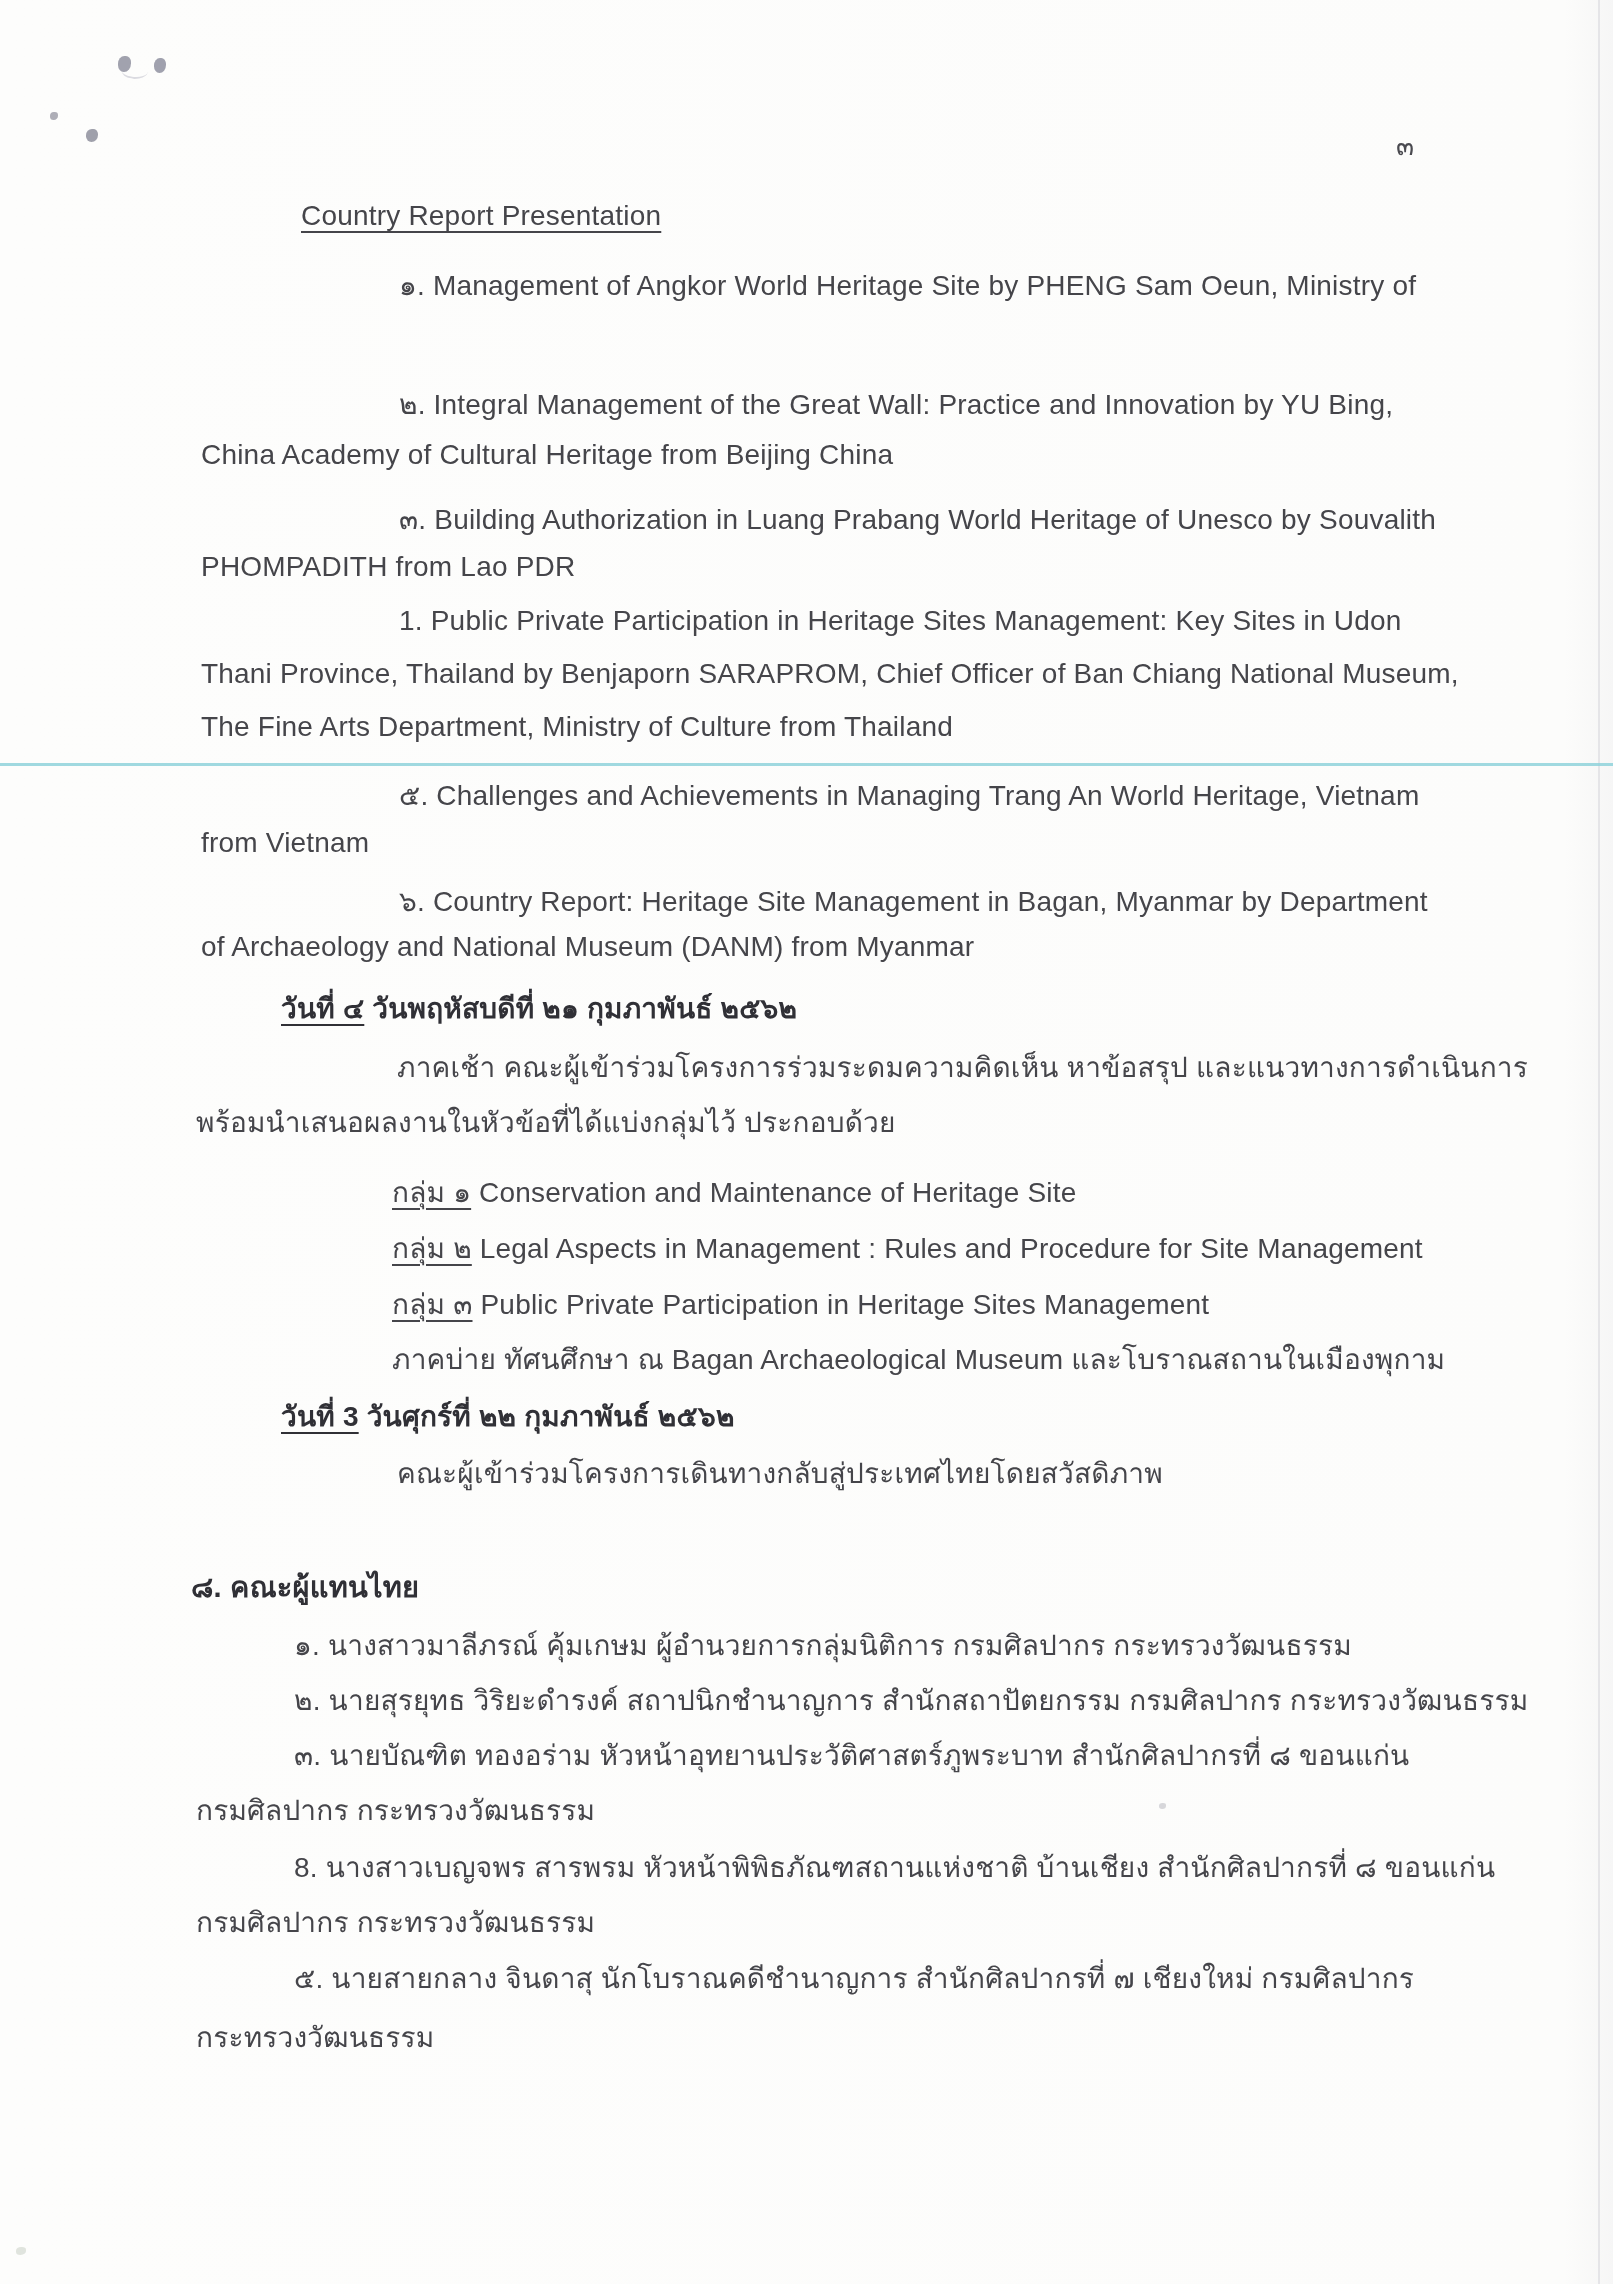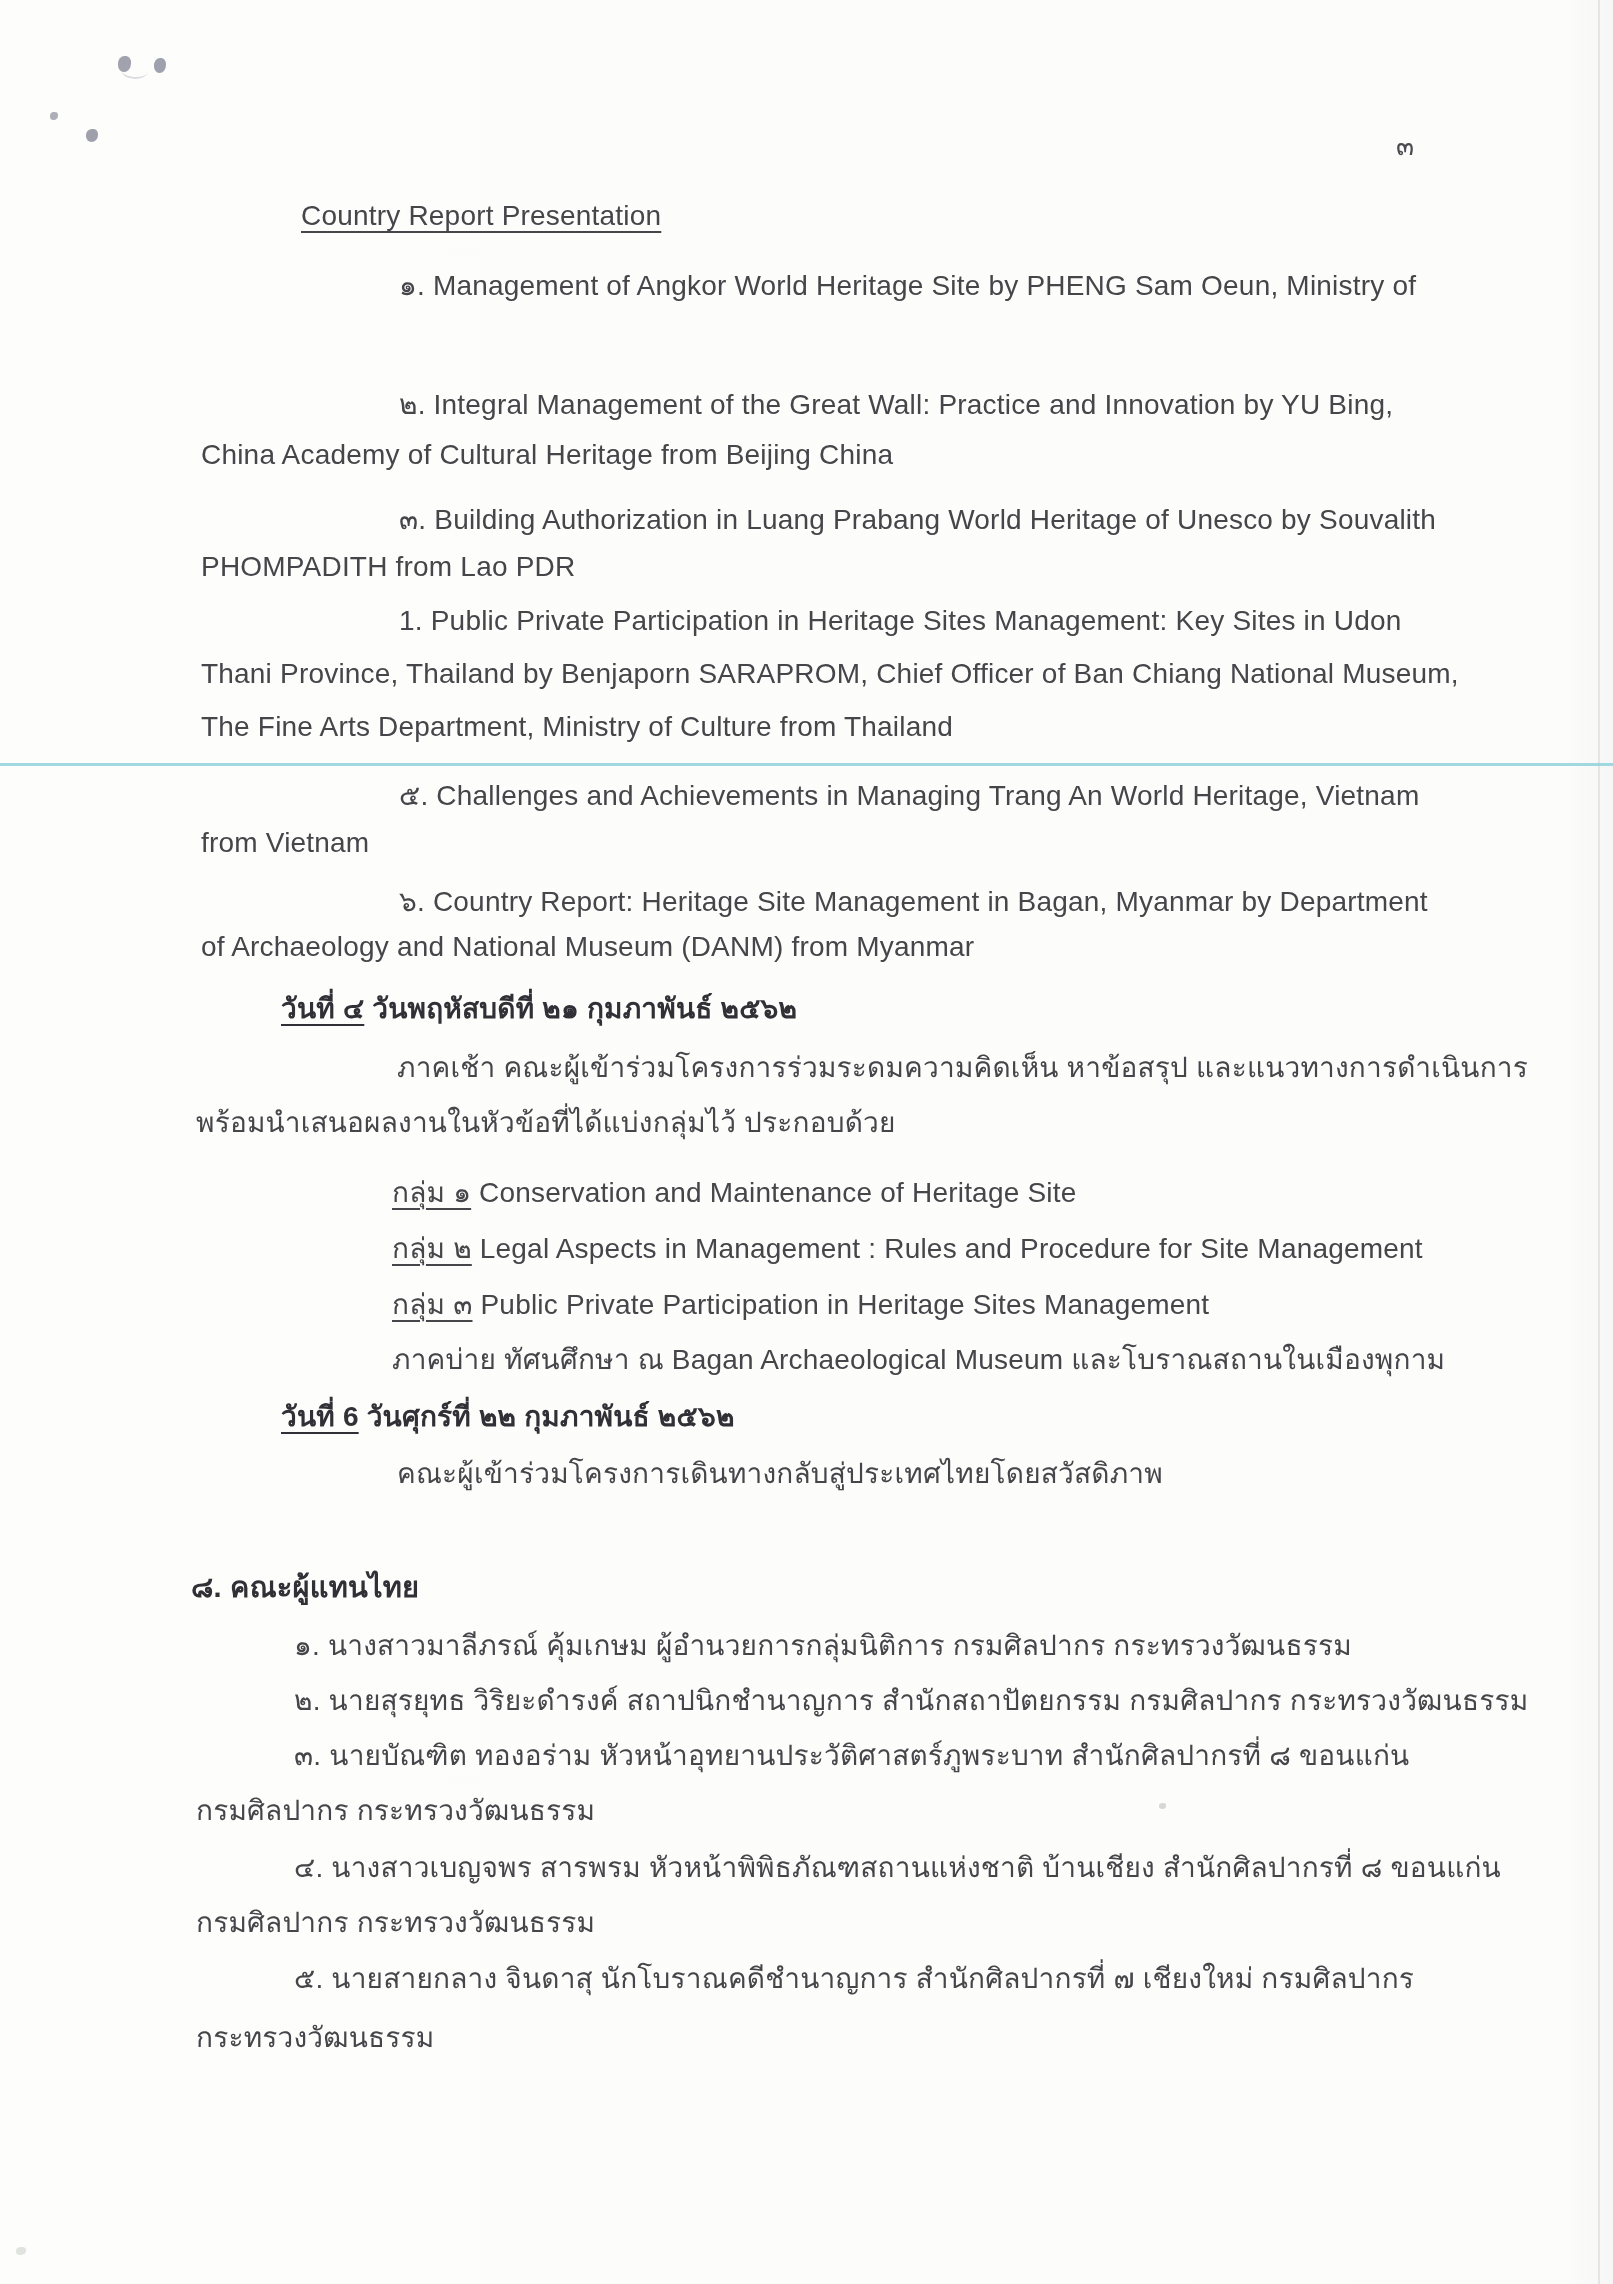--- a/index.html
+++ b/index.html
@@ -89,29 +89,29 @@
   </div>
   <div class="ln" style="left:392px; top:1226px;">
     <span class="u">กลุ่ม ๒</span><span> Legal Aspects in Management : Rules and Procedure for Site Management</span>
   </div>
   <div class="ln" style="left:392px; top:1282px;">
     <span class="u">กลุ่ม ๓</span><span> Public Private Participation in Heritage Sites Management</span>
   </div>
   <div class="ln" style="left:392px; top:1337px;">ภาคบ่าย ทัศนศึกษา ณ Bagan Archaeological Museum และโบราณสถานในเมืองพุกาม</div>
 
   <div class="ln b" style="left:281px; top:1394px;">
-    <span class="u">วันที่ 6</span><span> วันศุกร์ที่ ๒๒ กุมภาพันธ์ ๒๕๖๒</span>
+    <span class="u">วันที่ 3</span><span> วันศุกร์ที่ ๒๒ กุมภาพันธ์ ๒๕๖๒</span>
   </div>
   <div class="ln" style="left:397px; top:1451px;">คณะผู้เข้าร่วมโครงการเดินทางกลับสู่ประเทศไทยโดยสวัสดิภาพ</div>
 
   <div class="ln b" style="left:191px; top:1564px; font-size:29px;">๘. คณะผู้แทนไทย</div>
 
   <div class="ln" style="left:294px; top:1623px;">๑. นางสาวมาลีภรณ์ คุ้มเกษม ผู้อำนวยการกลุ่มนิติการ กรมศิลปากร กระทรวงวัฒนธรรม</div>
   <div class="ln" style="left:294px; top:1678px;text-align:right;">๒. นายสุรยุทธ วิริยะดำรงค์ สถาปนิกชำนาญการ สำนักสถาปัตยกรรม กรมศิลปากร กระทรวงวัฒนธรรม</div>
   <div class="ln" style="left:294px; top:1733px;">๓. นายบัณฑิต ทองอร่าม หัวหน้าอุทยานประวัติศาสตร์ภูพระบาท สำนักศิลปากรที่ ๘ ขอนแก่น</div>
   <div class="ln" style="left:196px; top:1788px;">กรมศิลปากร กระทรวงวัฒนธรรม</div>
-  <div class="ln" style="left:294px; top:1845px;">๔. นางสาวเบญจพร สารพรม หัวหน้าพิพิธภัณฑสถานแห่งชาติ บ้านเชียง สำนักศิลปากรที่ ๘ ขอนแก่น</div>
+  <div class="ln" style="left:294px; top:1845px;">8. นางสาวเบญจพร สารพรม หัวหน้าพิพิธภัณฑสถานแห่งชาติ บ้านเชียง สำนักศิลปากรที่ ๘ ขอนแก่น</div>
   <div class="ln" style="left:196px; top:1900px;">กรมศิลปากร กระทรวงวัฒนธรรม</div>
   <div class="ln" style="left:294px; top:1956px;">๕. นายสายกลาง จินดาสุ นักโบราณคดีชำนาญการ สำนักศิลปากรที่ ๗ เชียงใหม่ กรมศิลปากร</div>
   <div class="ln" style="left:196px; top:2015px;">กระทรวงวัฒนธรรม</div>
 
 </div>
 
 
 </body></html>

